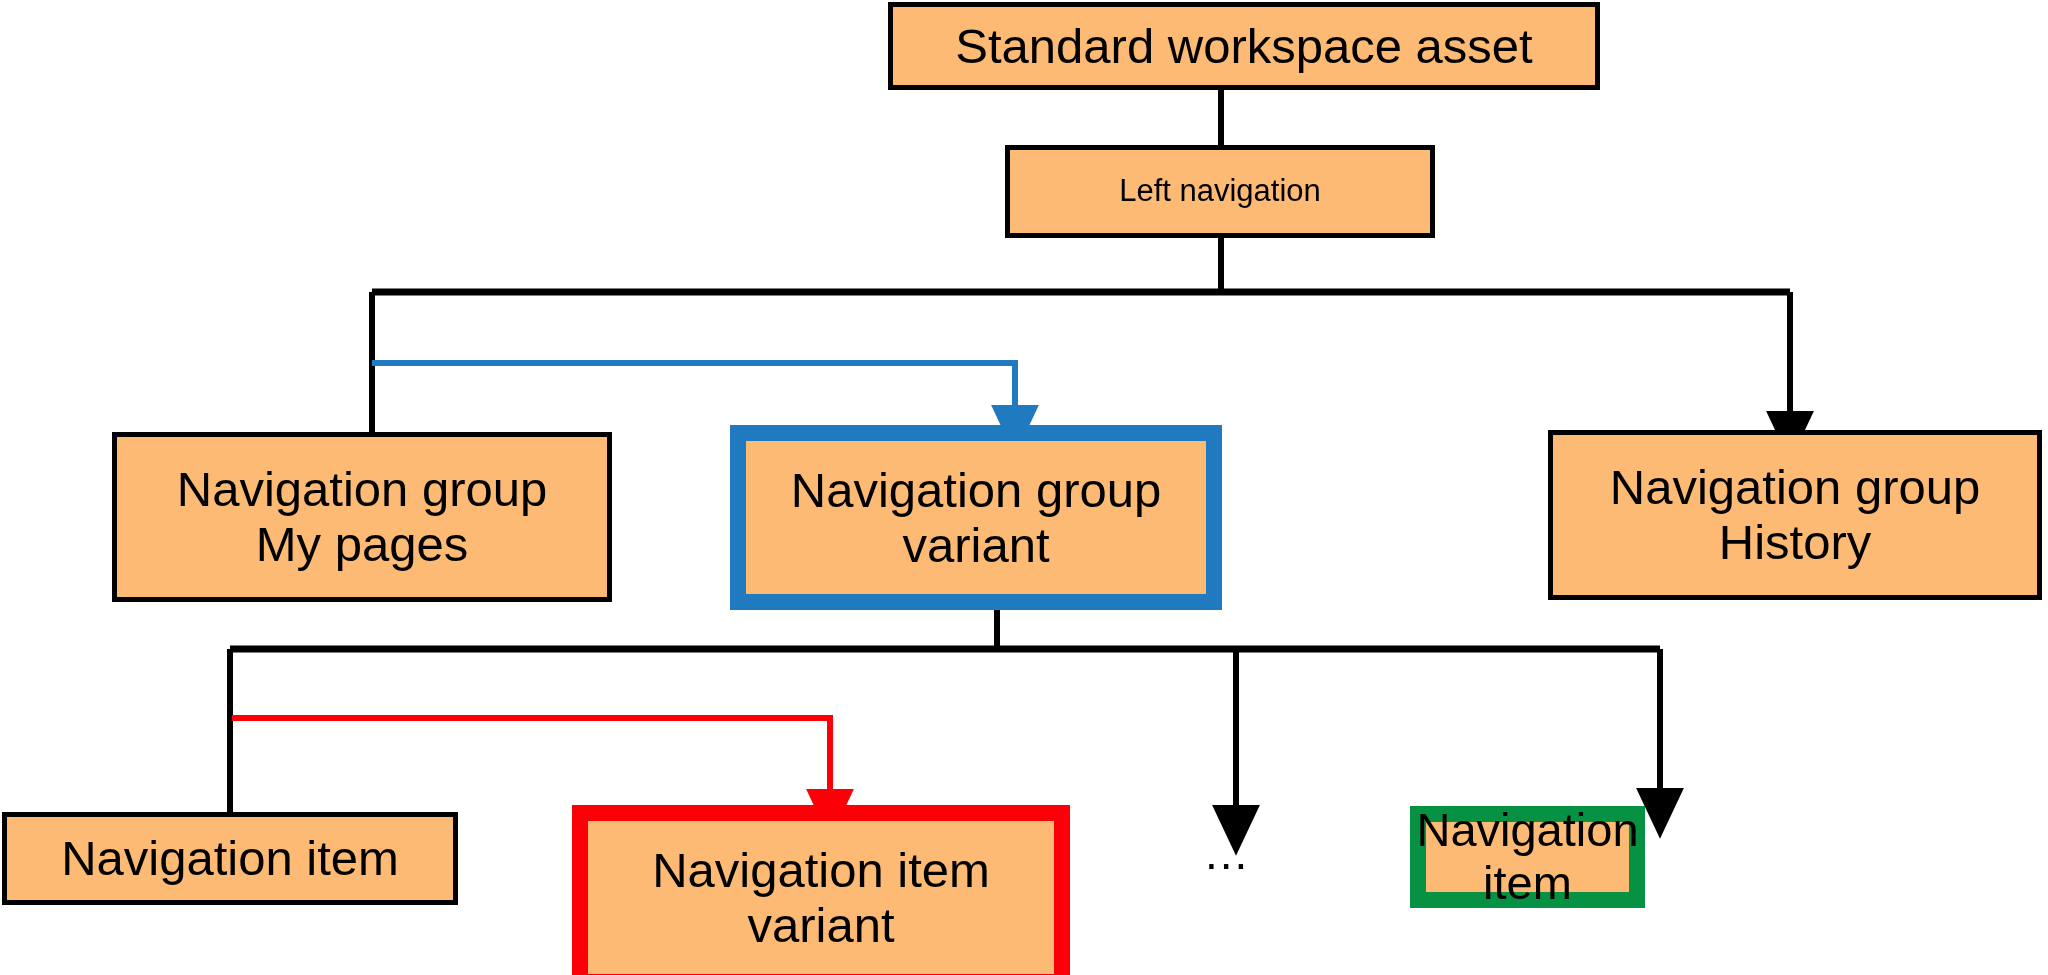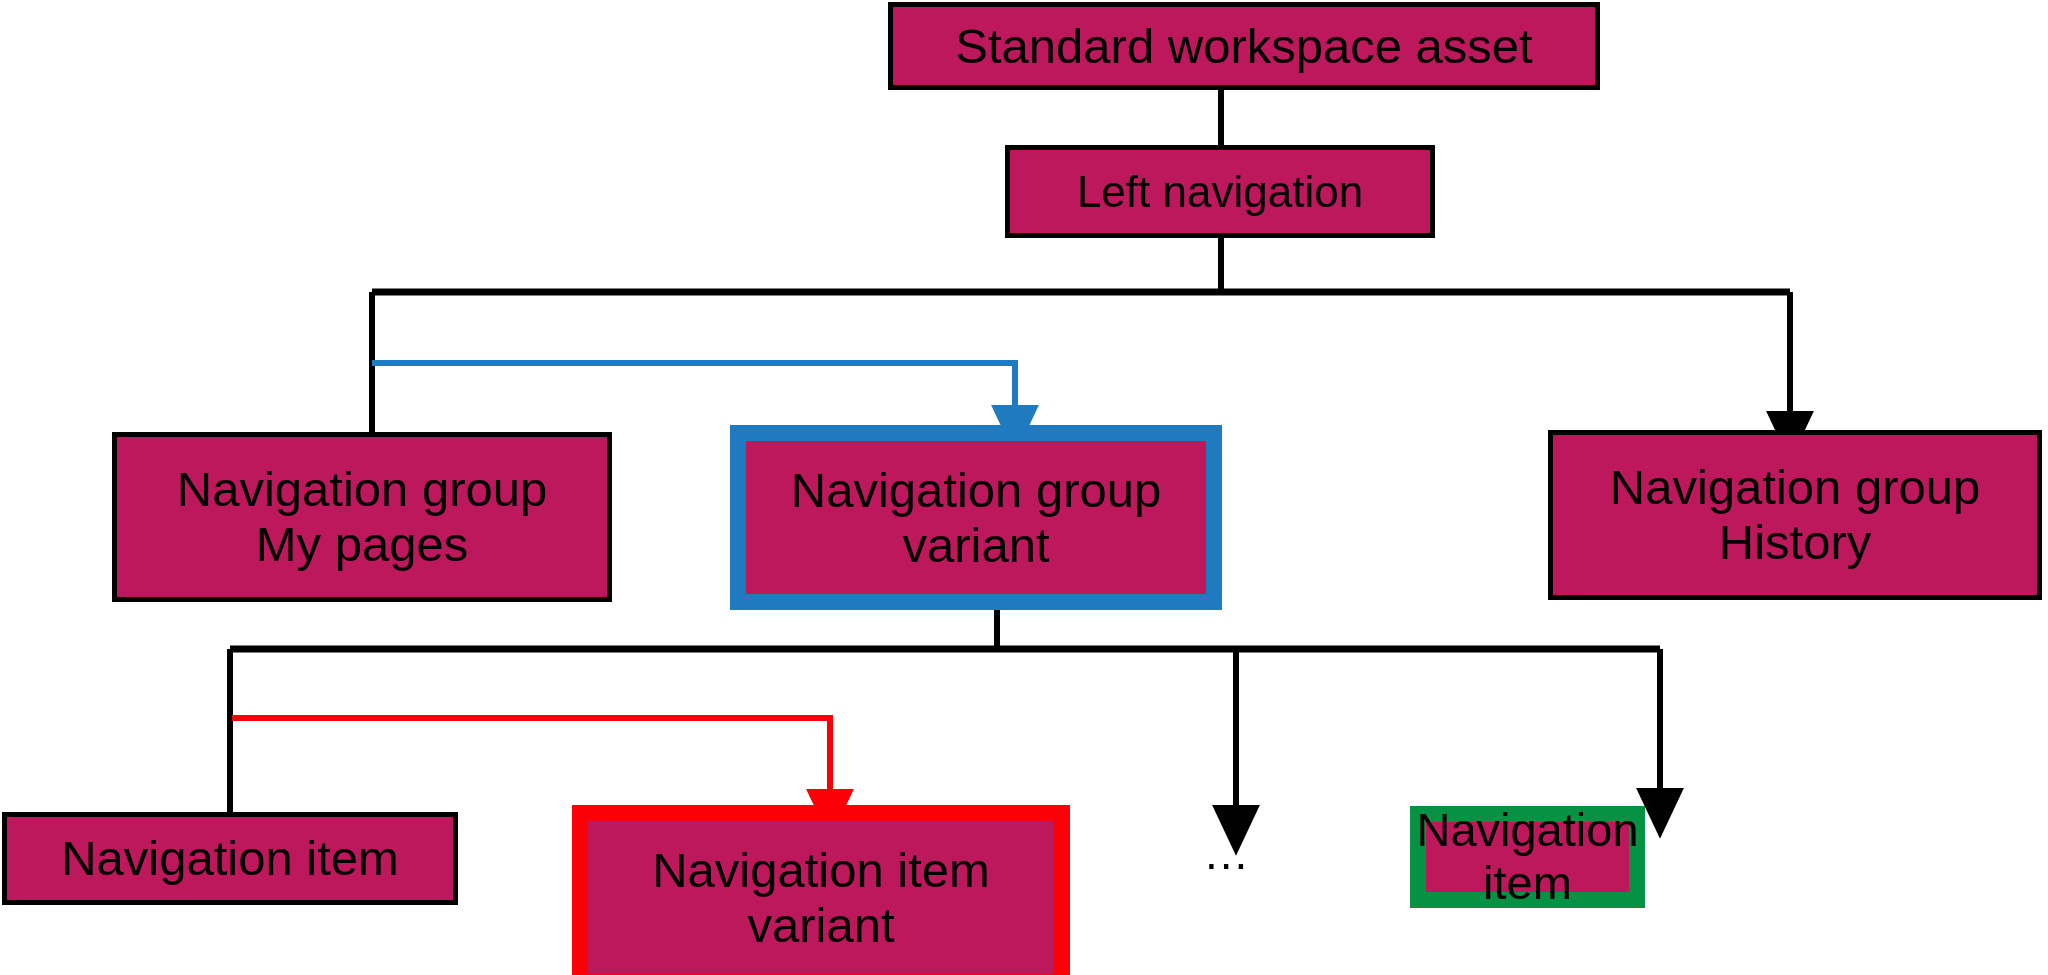--- a/index.html
+++ b/index.html
@@ -18,21 +18,21 @@
   #diagram-svg {
     position: absolute;
     left: 0;
     top: 0;
     width: 2048px;
     height: 975px;
   }
   .node-box {
     position: absolute;
     box-sizing: border-box;
-    background: #be185d;
+    background: #fdba74;
     display: flex;
     align-items: center;
     justify-content: center;
     text-align: center;
     line-height: 1.12;
     color: #000000;
     font-family: "Liberation Sans", sans-serif;
   }
   .node-label {
     display: block;
@@ -100,21 +100,21 @@
 
     <path d="M1236,649 L1236,812" stroke="#000000" stroke-width="6" fill="none" marker-end="url(#arrow-black)"></path>
 
     <path d="M1660,649 L1660,795" stroke="#000000" stroke-width="6" fill="none" marker-end="url(#arrow-black)"></path>
   </svg>
 
   <div class="node-box plain" style="left:888px; top:2px; width:712px; height:88px; font-size:49px;">
     <span class="node-label">Standard workspace asset</span>
   </div>
 
-  <div class="node-box plain" style="left:1005px; top:145px; width:430px; height:93px; font-size:44px;">
+  <div class="node-box plain" style="left:1005px; top:145px; width:430px; height:93px; font-size:31px;">
     <span class="node-label">Left navigation</span>
   </div>
 
   <div class="node-box plain" style="left:112px; top:432px; width:500px; height:170px; font-size:49px;">
     <span class="node-label">Navigation group
 My pages</span>
   </div>
 
   <div class="node-box accent-blue" style="left:730px; top:425px; width:492px; height:185px; font-size:49px;">
     <span class="node-label">Navigation group

